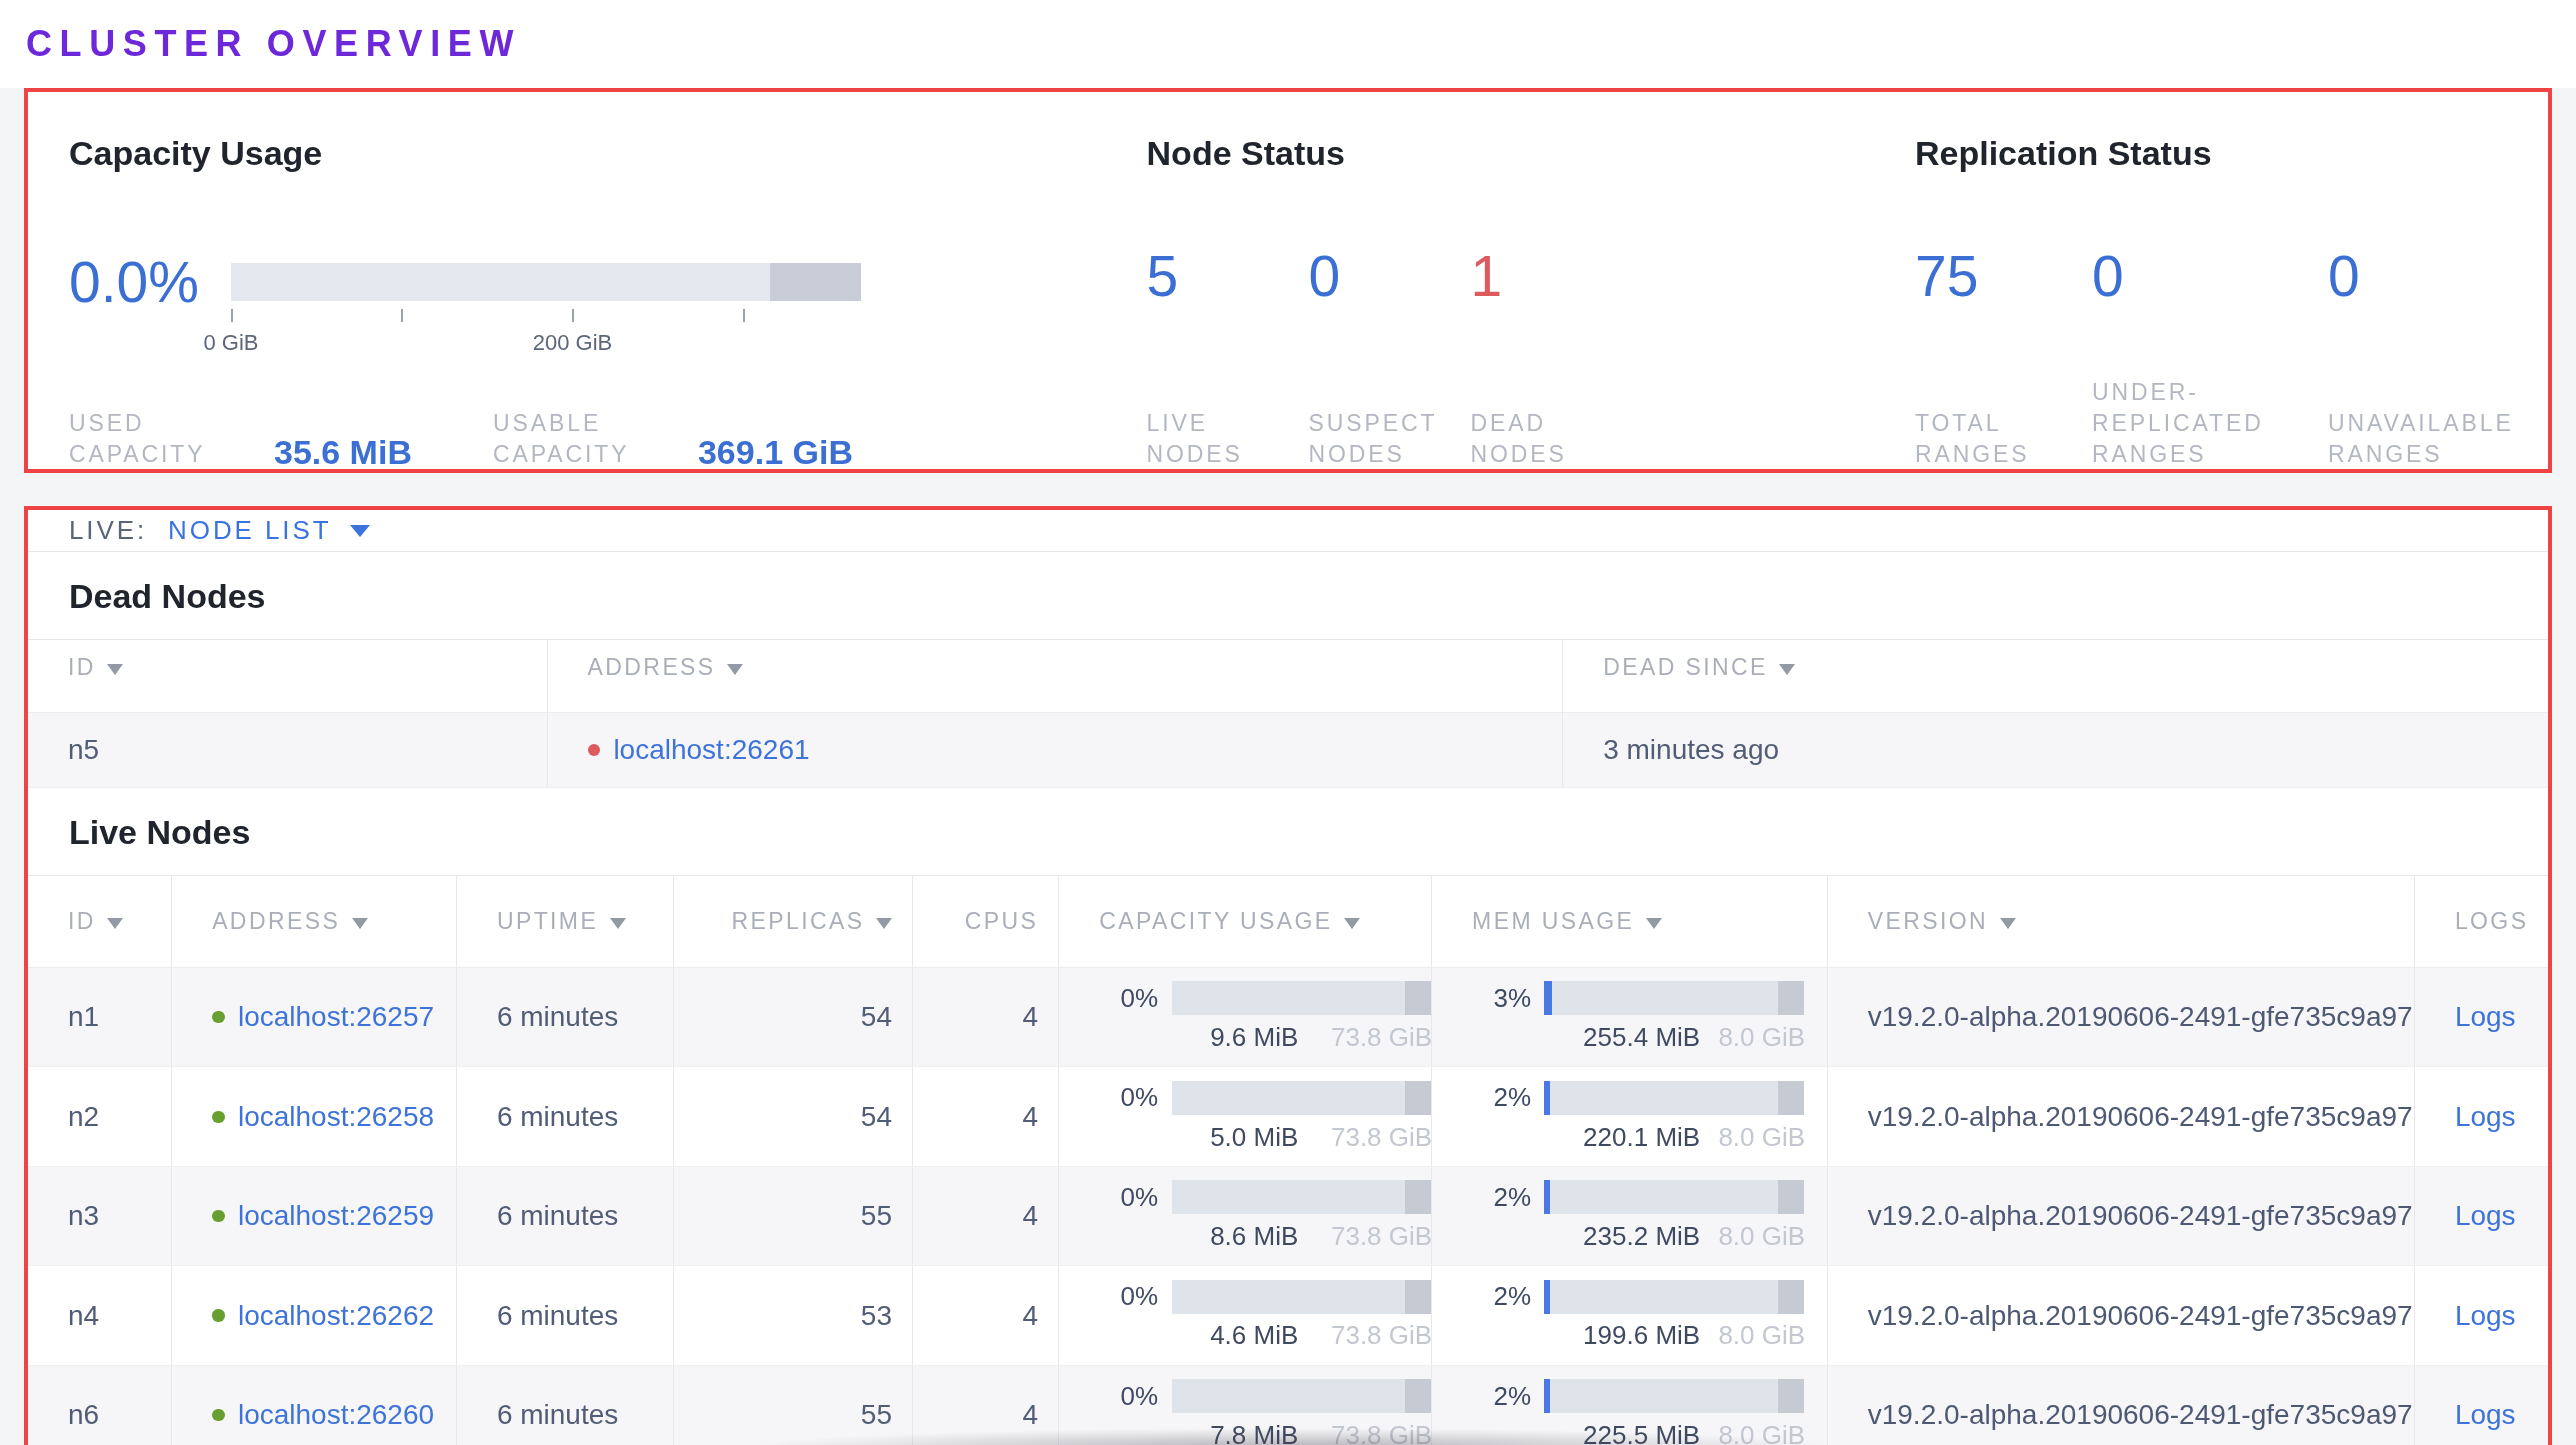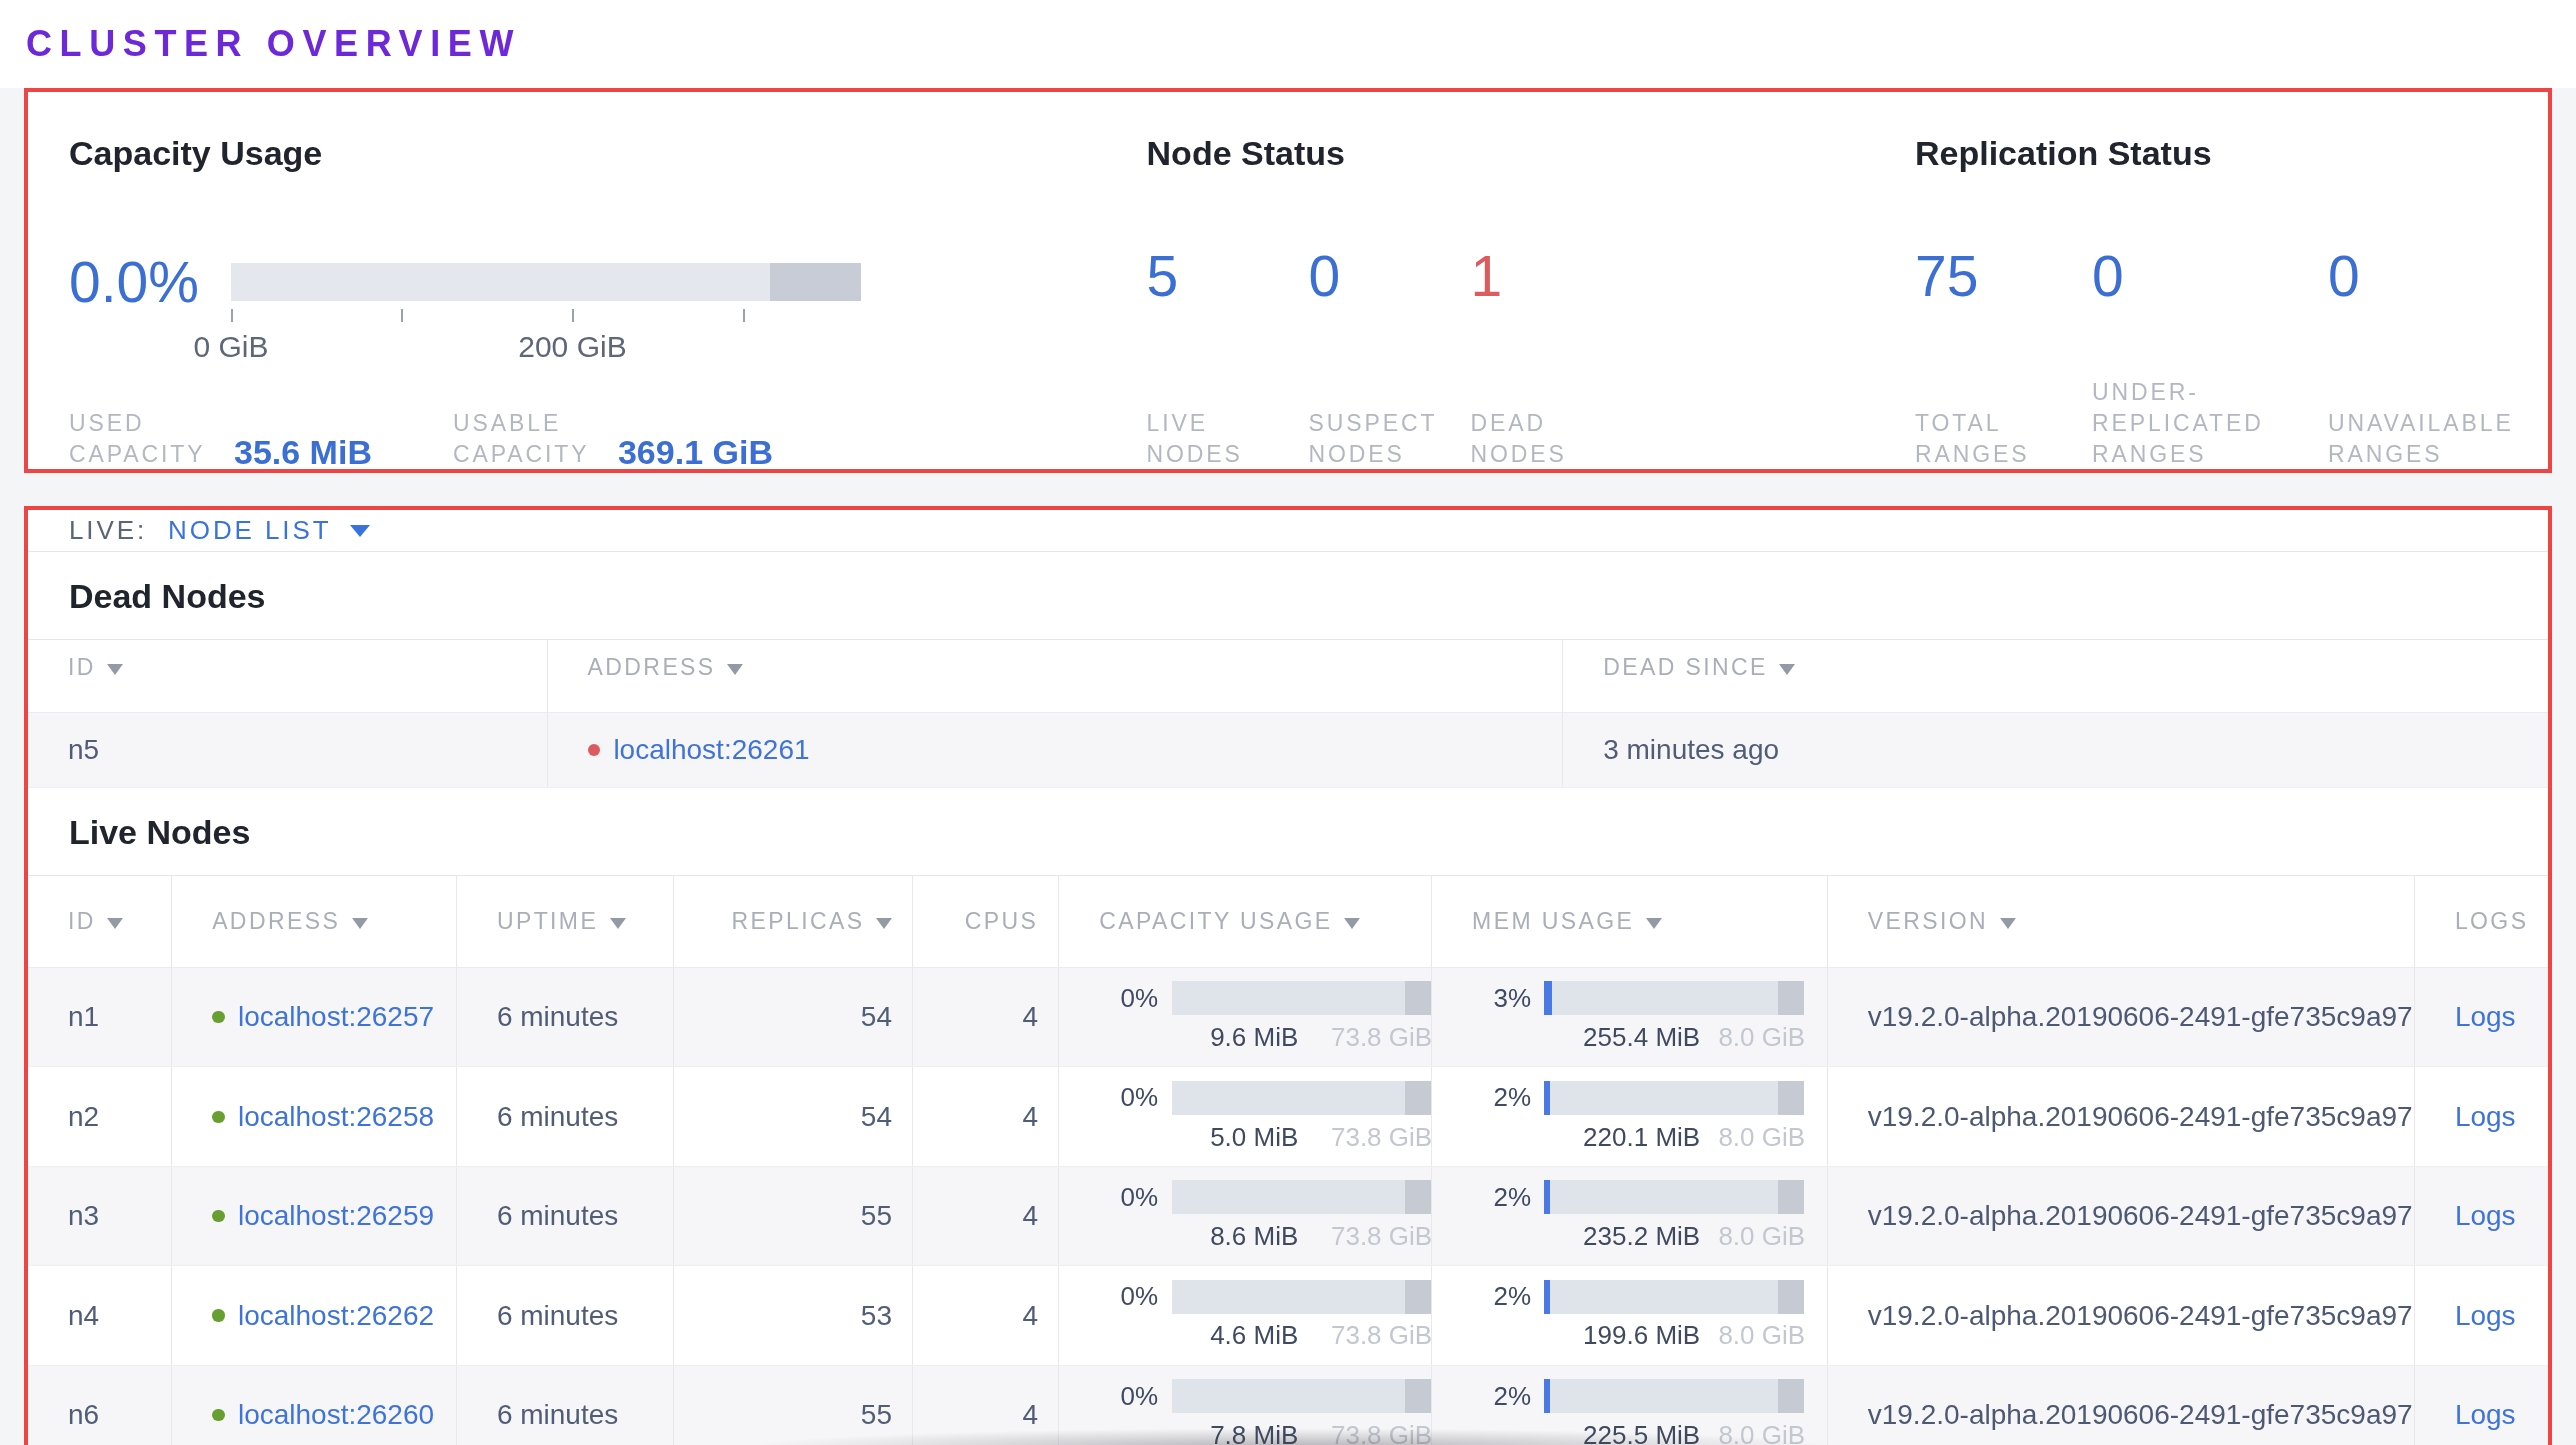--- a/index.html
+++ b/index.html
@@ -31,26 +31,26 @@
   
   .cap-row { display:flex; align-items:center; margin-top:74px; height:69px; }
   .cap-pct { font-size:57px; font-weight:500; color:#3b6fd4; width:162px; }
   .cap-bar-wrap { position:relative; width:630px; }
   .cap-bar { position:relative; height:38px; background:#e4e7ee; overflow:hidden; }
   .cap-bar .dark-seg { position:absolute; right:0; top:0; bottom:0; width:14.5%; background:#c8ccd6; }
   .cap-bar .fill { position:absolute; left:0; top:0; bottom:0; background:#3b6fd4; }
   .tick { position:absolute; top:46px; width:1.9px; height:13.4px; background:#9aa2b2; }
   .tick-label {
     position:absolute; top:67px; transform:translateX(-50%);
-    font-size:30px; color:#5d6779; white-space:nowrap;
+    font-size:22px; color:#5d6779; white-space:nowrap;
   }
   .t0 { left:0; } .t1 { left:27%; } .t2 { left:54.2%; } .t3 { left:81.3%; }
   
   .cap-stats { display:flex; margin-top:92px; }
-  .cap-stat { display:flex; align-items:flex-end; }
+  .cap-stat { display:flex; align-items:flex-end;gap:40px; }
   .cap-stat + .cap-stat { margin-left:81px; }
   .small-label {
     font-size:23px; letter-spacing:2.9px; color:#b3b7c1; line-height:1.35;
     font-weight:500;
   }
   .cap-stat .small-label { width:162px; }
   .cap-stat-value { font-size:34px; font-weight:600; color:#3b6fd4; margin-left:3px; position:relative; top:1.9px; white-space:nowrap; }
   
   .stat-row { display:flex; margin-top:70px; }
   .stat {

